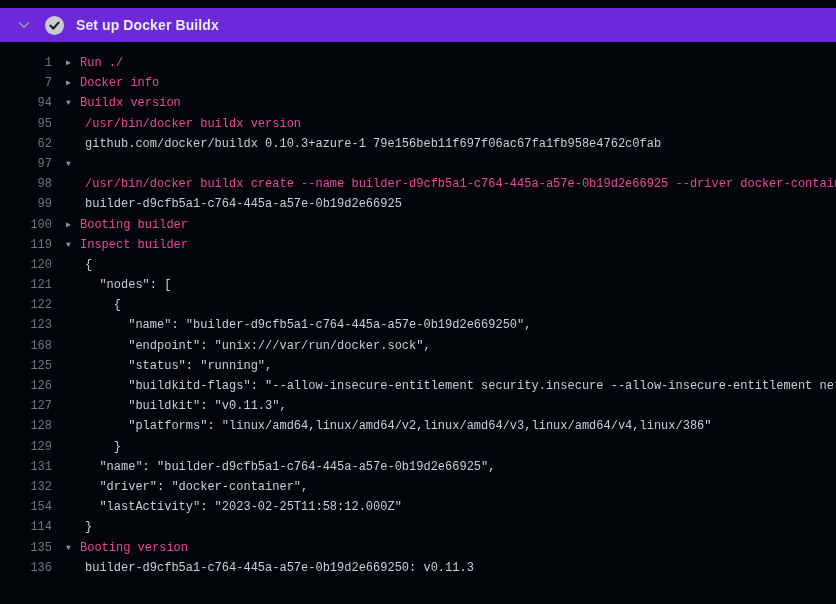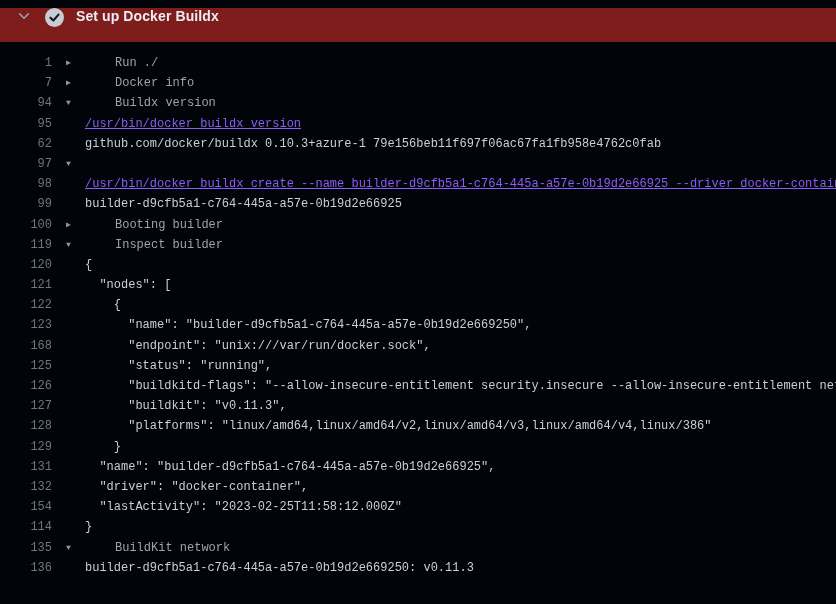--- a/index.html
+++ b/index.html
@@ -6,23 +6,23 @@
   body {
     width: 836px;
     height: 604px;
     background: #010409;
     overflow: hidden;
     font-family: "Liberation Sans", sans-serif;
   }
   .step-header {
     margin-top: 8px;
     height: 34px;
-    background: #7f1d1d;
+    background: #6d28d9;
     display: flex;
-    align-items: flex-start;
+    align-items: center;
     padding-left: 16px;
     box-sizing: border-box;
     cursor: pointer;
   }
   .chevron-wrap {
     width: 16px; height: 16px;
     display: flex; align-items: center; justify-content: center;
     margin-right: 13px;
   }
   .check-wrap {
@@ -60,22 +60,22 @@
   .arrow {
     flex: 0 0 14px;
     width: 14px;
     font-size: 8px;
     color: #8f979f;
     display: inline-block;
     cursor: pointer;
   }
   .text { color: #c9d0d7; }
   .row.group-collapsed, .row.group-expanded { cursor: pointer; }
-  .row.group-collapsed .text, .row.group-expanded .text { color: #a3a3a3; margin-left: 35px; }
-  .row.command .text { color: #8b5cf6; text-decoration: underline; }
+  .row.group-collapsed .text, .row.group-expanded .text { color: #ec4899; }
+  .row.command .text { color: #ec4899; }
   .row.command .text, .row.output .text { padding-left: 19px; }
 </style>
 </head>
 <body>
 
 <div class="step-header">
   <span class="chevron-wrap">
     <svg width="14" height="14" viewBox="0 0 16 16" fill="none">
       <path d="M3 5.5 L8 10.5 L13 5.5" stroke="#9aa4ae" stroke-width="1.8" stroke-linecap="round" stroke-linejoin="round"></path>
     </svg>
@@ -231,21 +231,21 @@
 
   <div class="row output">
     <span class="num">114</span>
     
     <span class="text">}</span>
   </div>
 
   <div class="row group-expanded">
     <span class="num">135</span>
     <span class="arrow">▼</span>
-    <span class="text">BuildKit network</span>
+    <span class="text">Booting version</span>
   </div>
 
   <div class="row output">
     <span class="num">136</span>
     
     <span class="text">builder-d9cfb5a1-c764-445a-a57e-0b19d2e669250: v0.11.3</span>
   </div>
 </div>
 </div>
 

